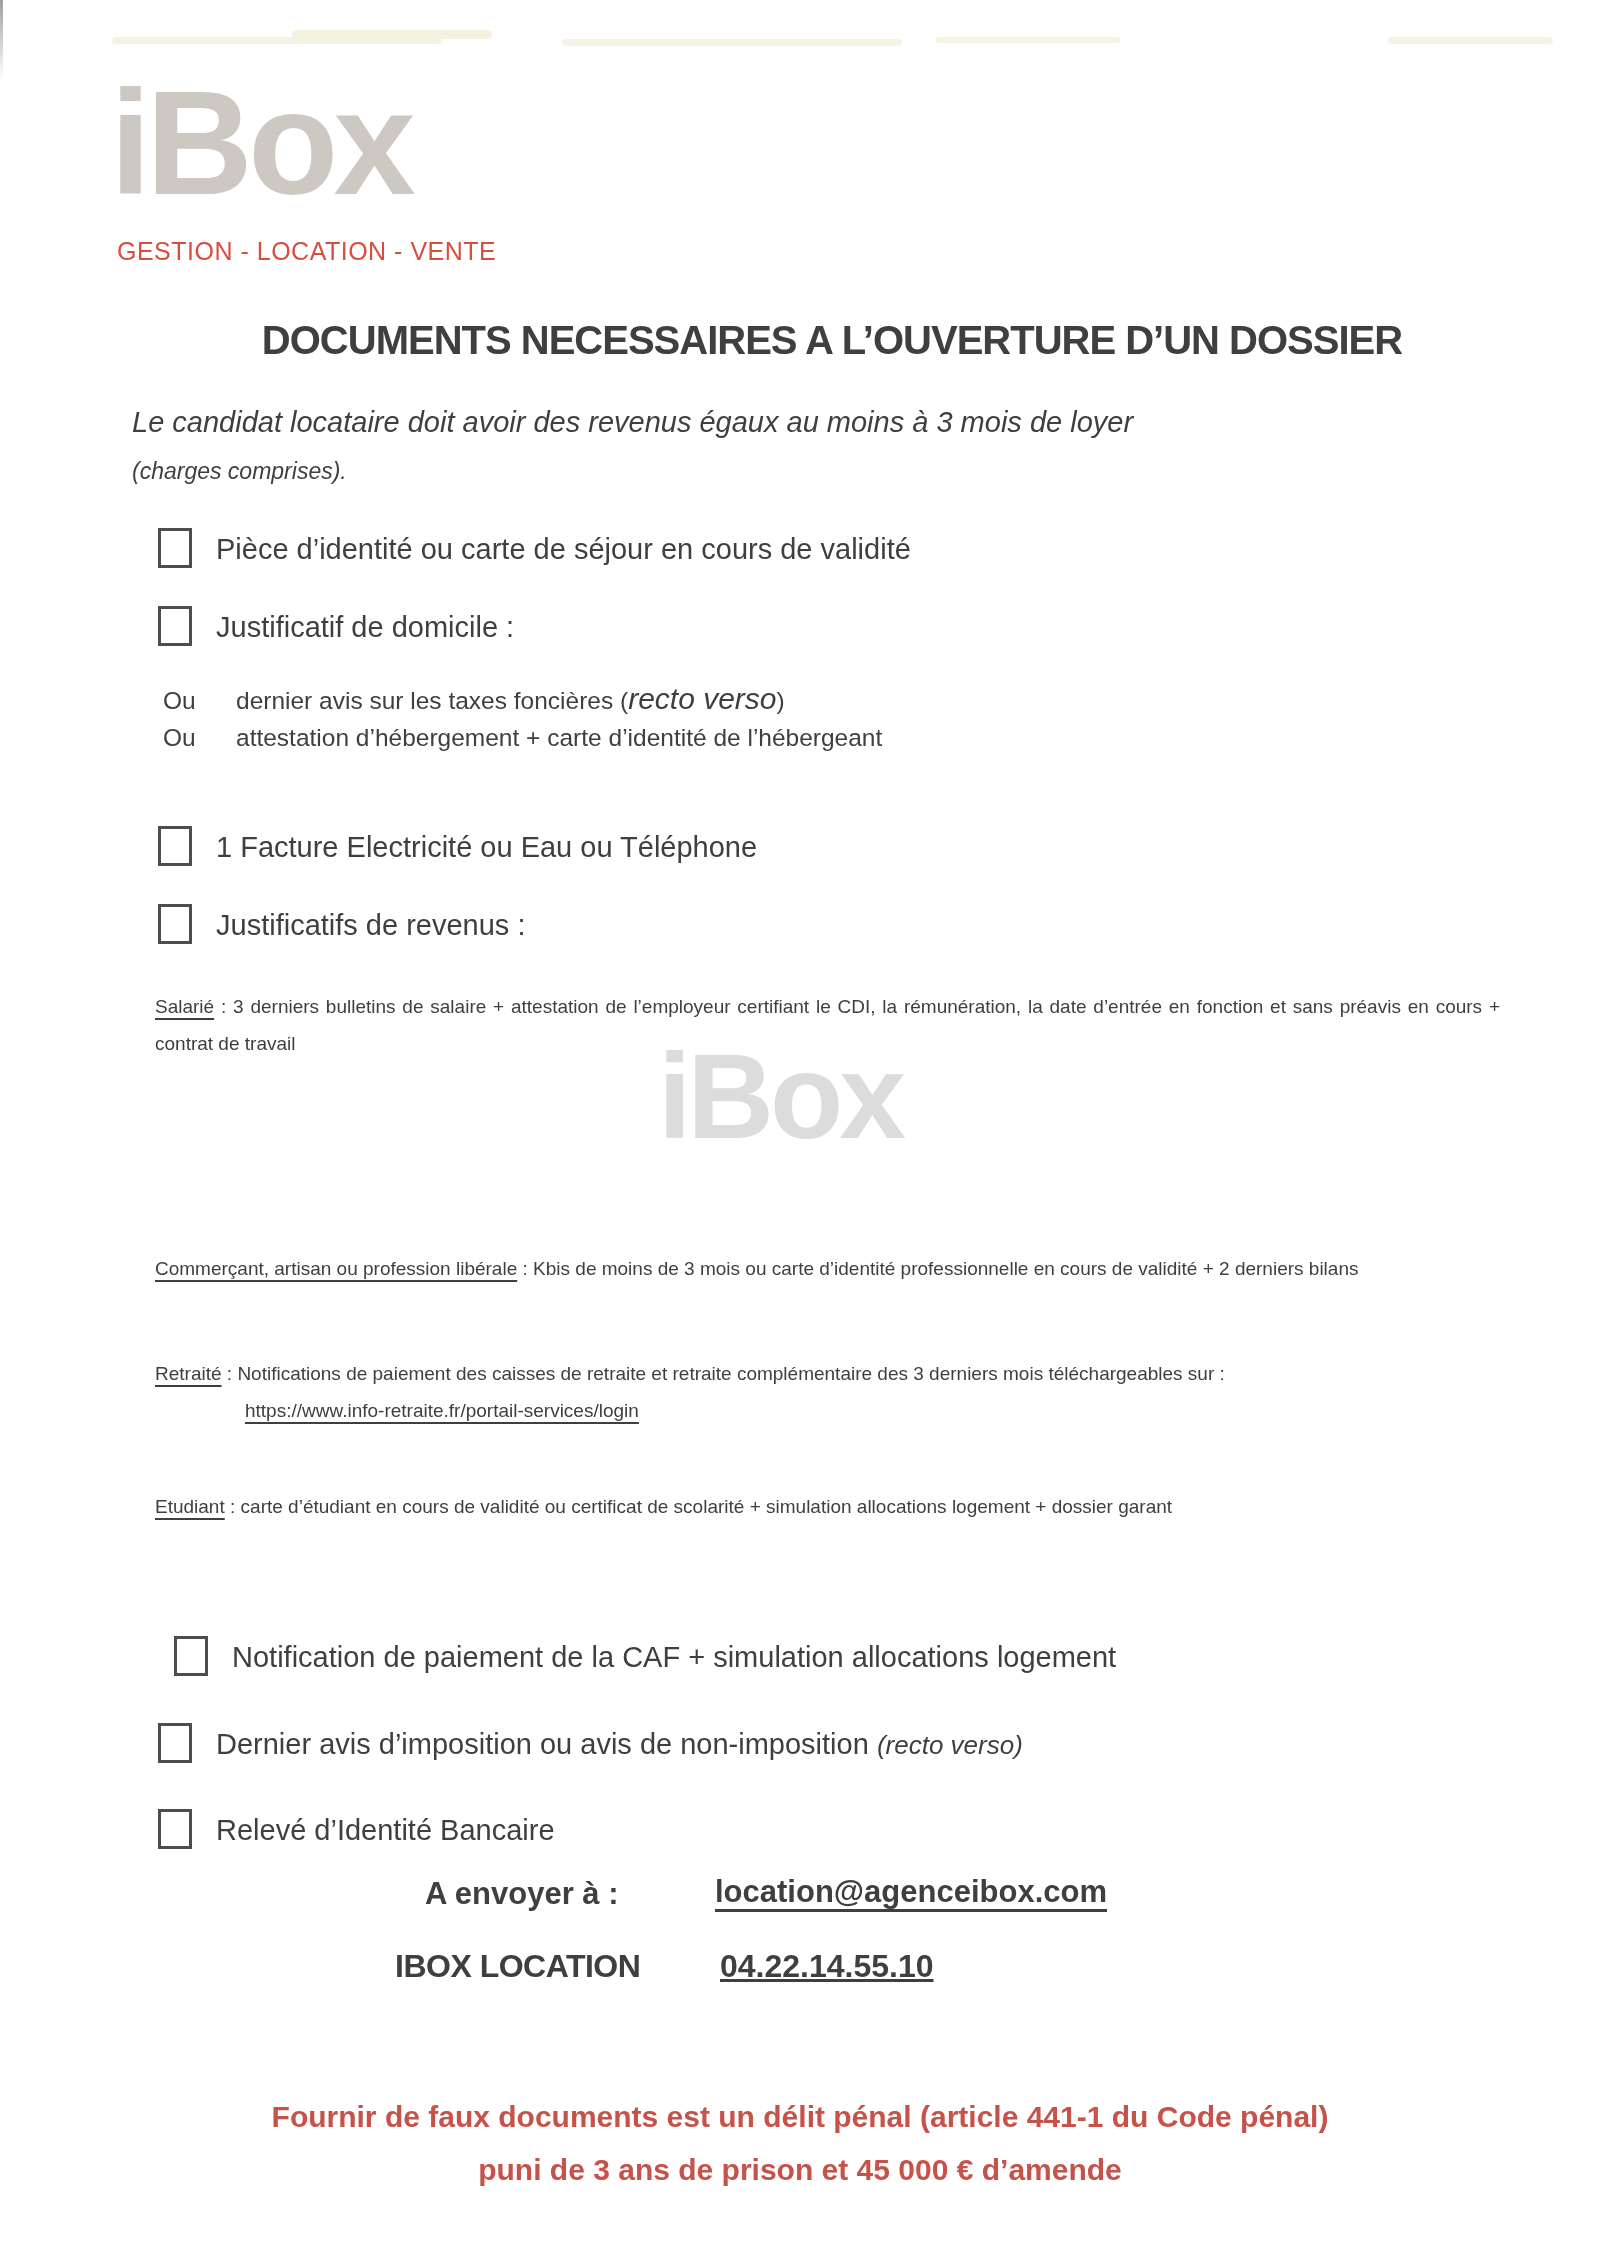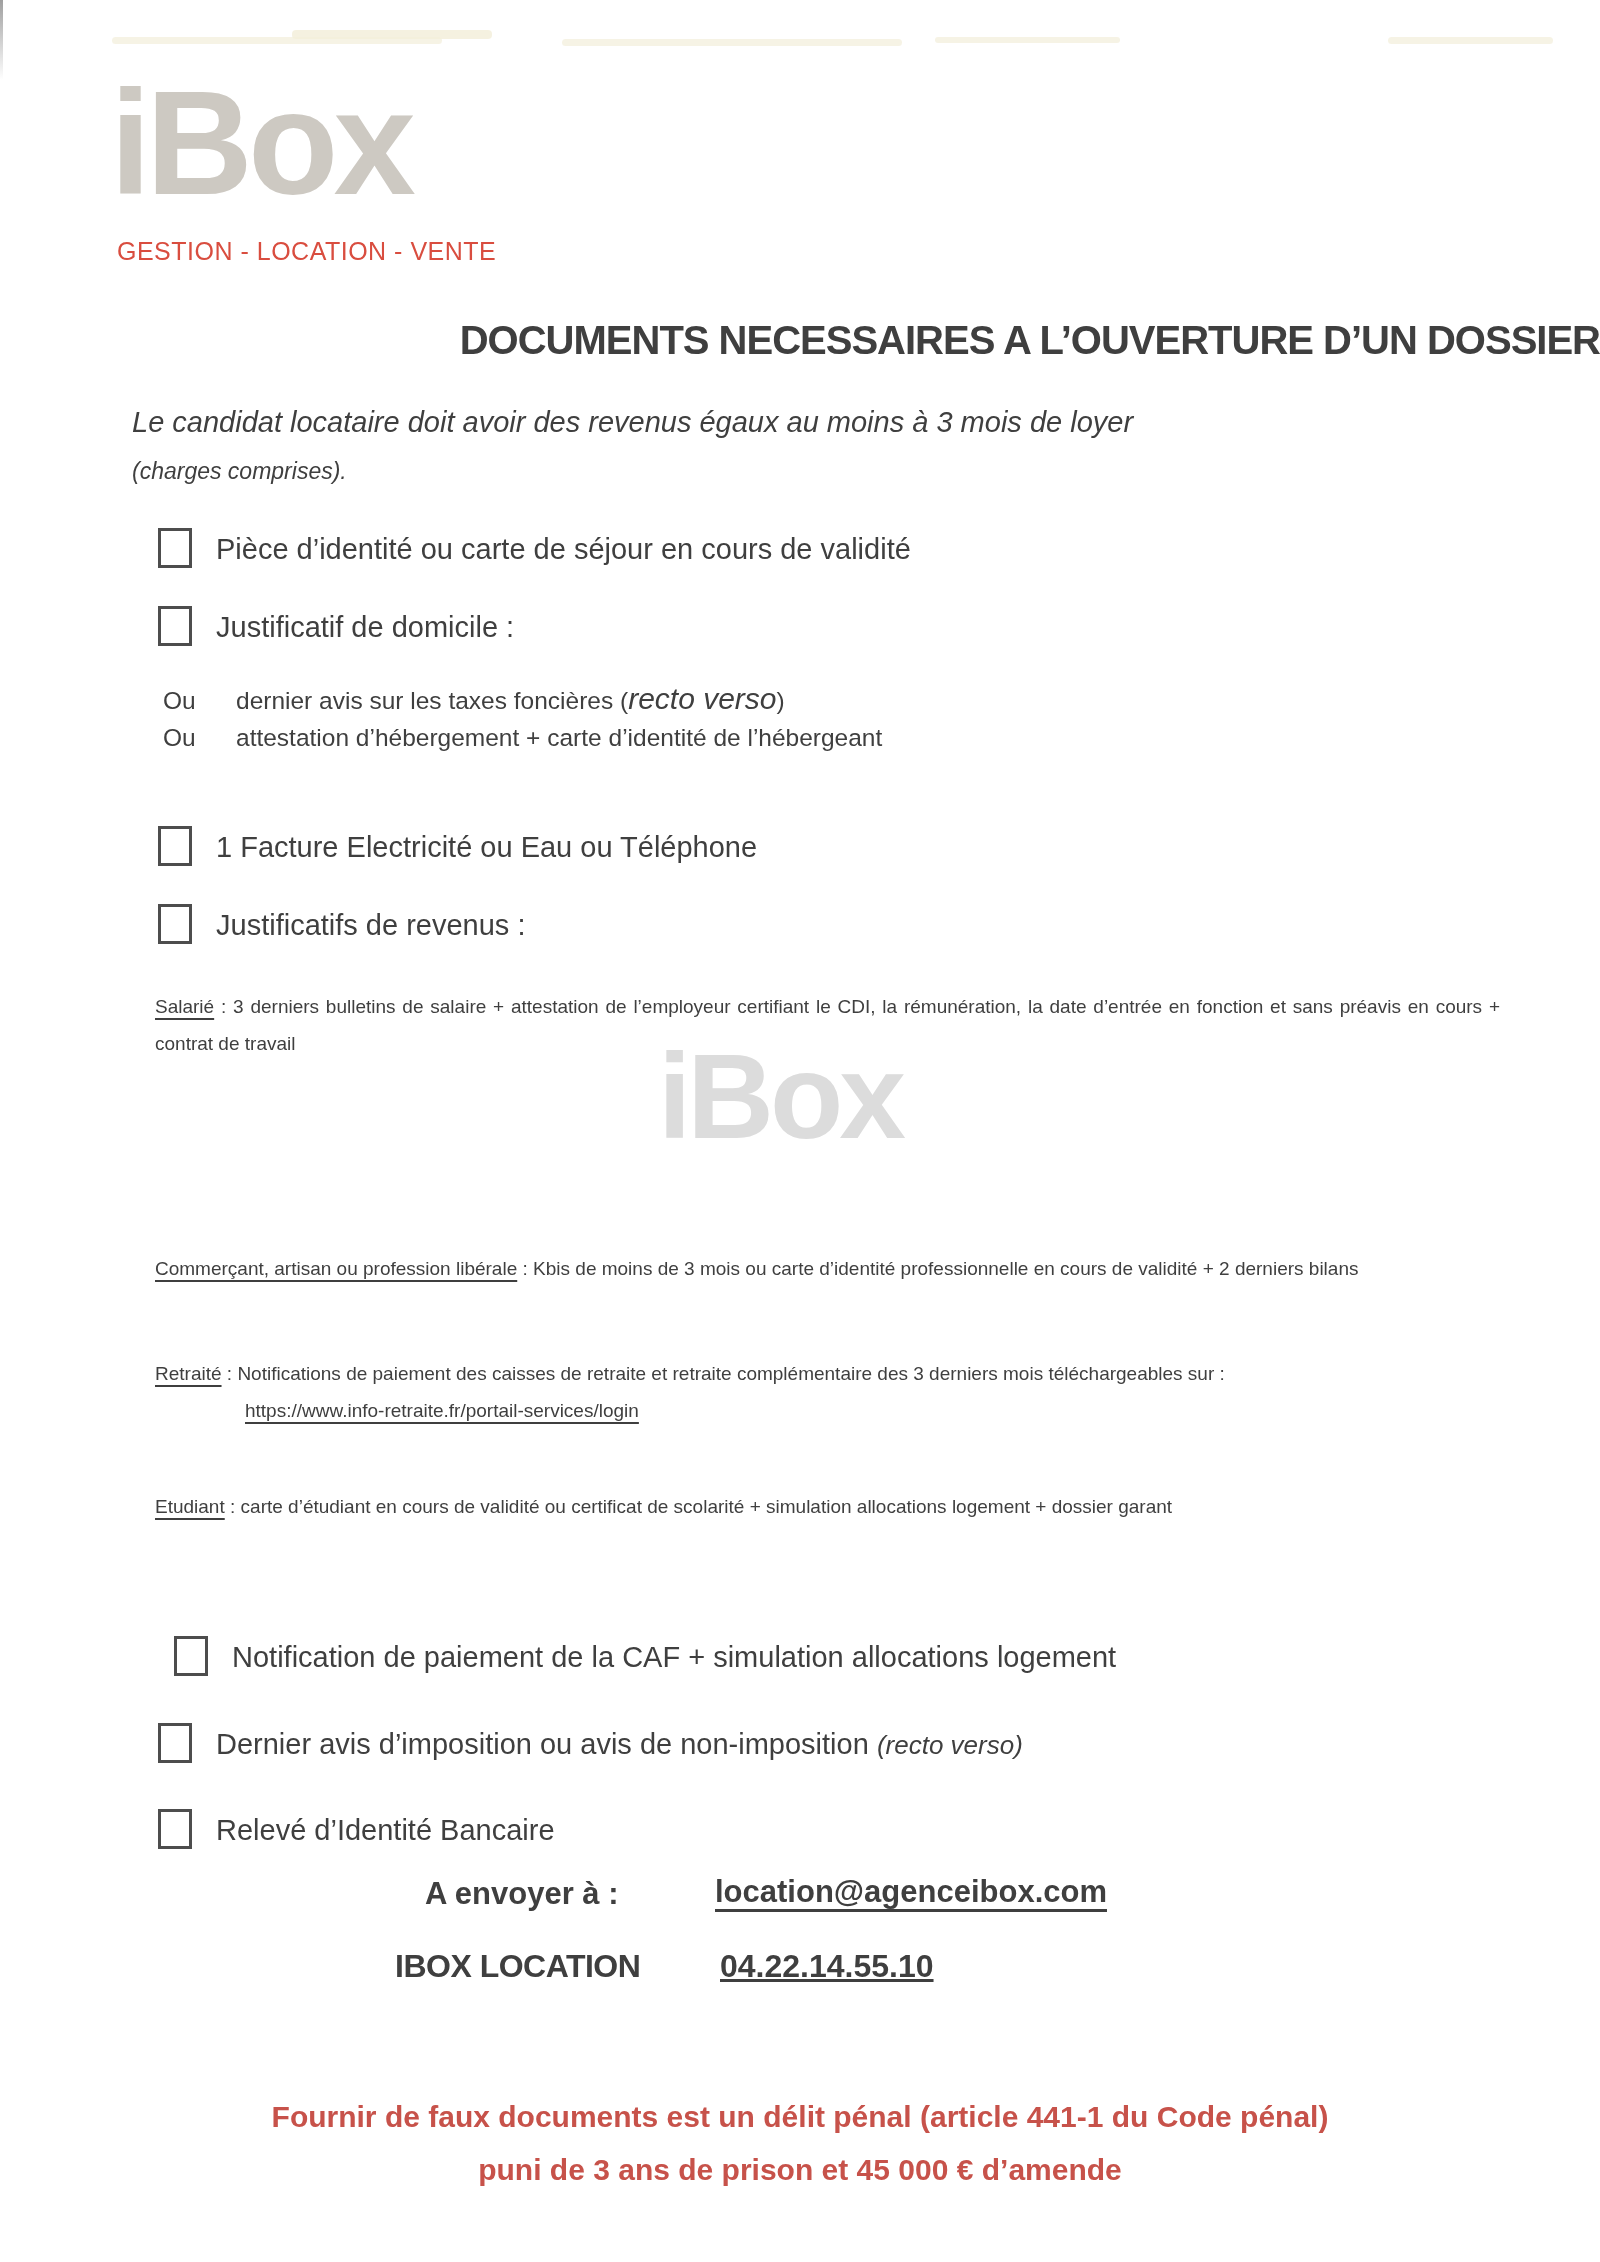--- a/index.html
+++ b/index.html
@@ -44,21 +44,21 @@
   }
   .logo-tagline{
     position:absolute;left:117px;top:237px;
     font-size:25px;letter-spacing:.5px;
     color:var(--accent-red);
   }
   
   .doc-title{
     position:absolute;left:0;top:318px;width:1600px;
     box-sizing:border-box;padding-left:64px;
-    text-align:right;font-size:40px;font-weight:bold;letter-spacing:-1px;
+    text-align:center;font-size:40px;font-weight:bold;letter-spacing:-1px;
   }
   .intro-line{position:absolute;left:132px;top:406px;font-size:29px;font-style:italic;}
   .intro-note{position:absolute;left:132px;top:458px;font-size:23px;font-style:italic;}
   
   .check-item{position:absolute;left:158px;display:flex;align-items:flex-start;gap:24px;}
   .check-box{width:34px;height:40px;border:3px solid var(--checkbox-border);
     background:#fff;flex:none;box-sizing:border-box;}
   .check-label{font-size:29px;padding-top:5px;white-space:nowrap;}
   .ci1{top:528px;} .ci2{top:606px;} .ci3{top:826px;} .ci4{top:904px;}
   .ci5{top:1636px;padding-left:16px;} .ci6{top:1723px;} .ci7{top:1809px;}

